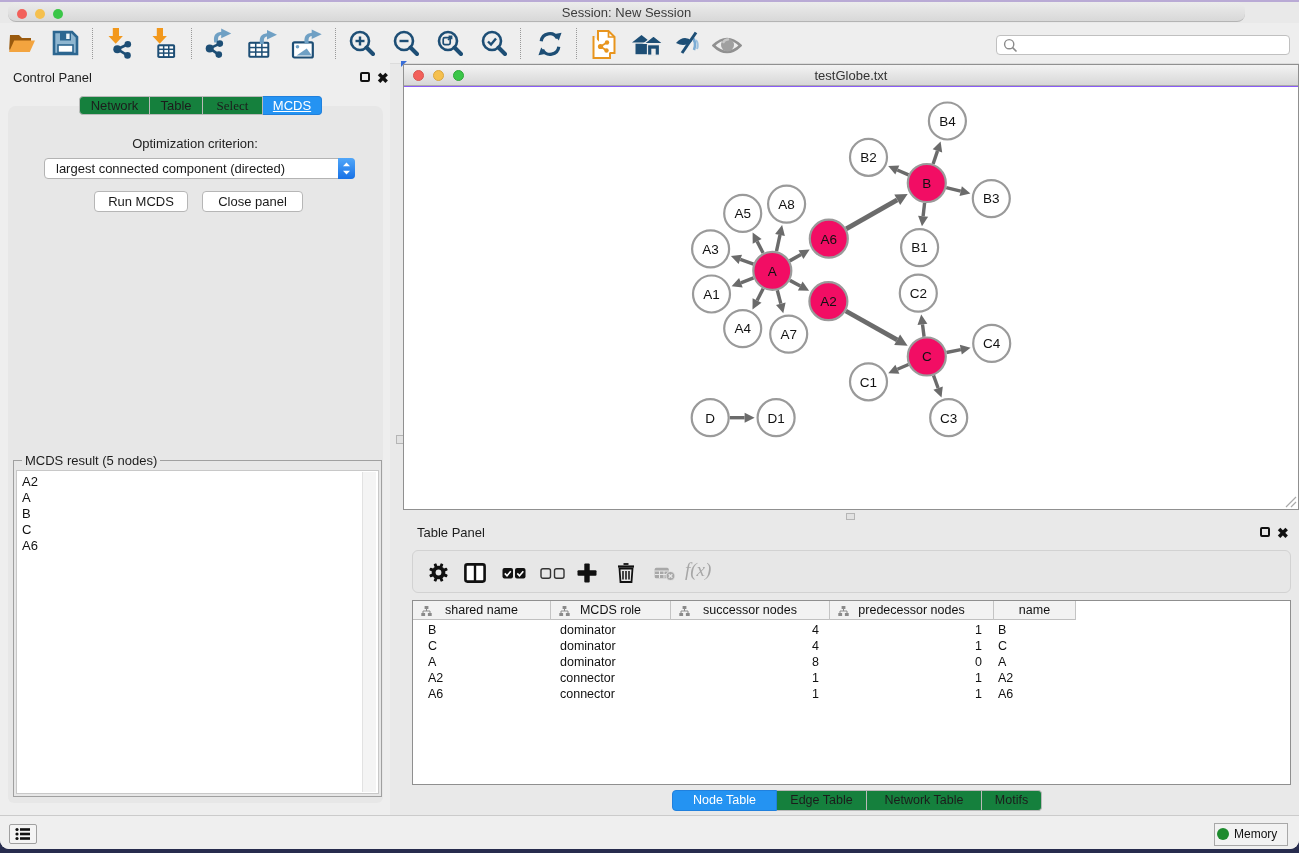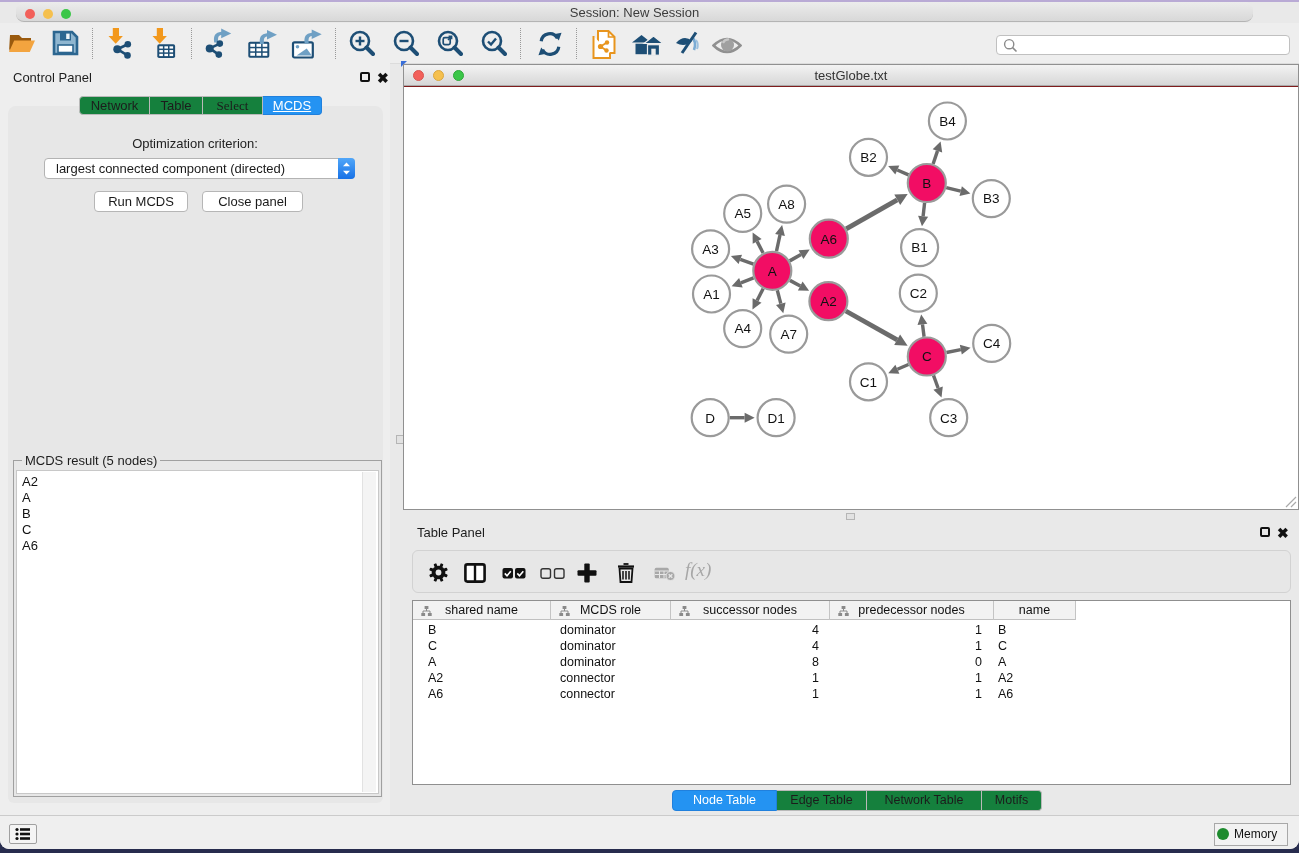--- a/index.html
+++ b/index.html
@@ -1,21 +1,21 @@
 <!DOCTYPE html>
 <html><head>
 <meta charset="utf-8">
 <style>
 * { margin:0; padding:0; box-sizing:border-box; }
 html,body { width:1299px; height:853px; overflow:hidden; }
 body { font-family:"Liberation Sans", sans-serif; position:relative; background:#272c4e; }
 .abs { position:absolute; }
 #win { position:absolute; left:0; top:2px; width:1299px; height:847px; background:#e9e9e9; border-radius:0 0 9px 9px; }
 
-#titlebar { position:absolute; left:16px; top:2px; width:1237px; height:20px;
+#titlebar { position:absolute; left:8px; top:2px; width:1237px; height:20px;
   background:linear-gradient(#ececec,#d8d8d8); border-bottom:1px solid #b4b4b4;border-radius:8px; }
 #titlebar .title { position:absolute; left:0; right:0; top:3px; text-align:center;
   font-size:13px; color:#3c3c3c; }
 .tl { position:absolute; border-radius:50%; }
 
 #toolbar { position:absolute; left:0; top:23px; width:1299px; height:41px; background:#eeeeee;
   border-bottom:1px solid #dcdcdc; }
 .tsep { position:absolute; top:5px; height:31px; width:0; border-left:1px dotted #999; }
 .ticon { position:absolute; top:0; }
 #searchbox { position:absolute; left:996px; top:12px; width:294px; height:20px; background:#fff;
@@ -43,21 +43,21 @@
 #groupbox { position:absolute; left:13px; top:397px; width:369px; height:337px; border:1px solid #a0a0a0; }
 #groupbox-title { position:absolute; left:8px; top:-8px; background:#e7e7e7; padding:0 3px;
   font-size:13px; color:#1d1d1d; }
 #listbox { position:absolute; left:2px; top:9px; width:363px; height:324px; background:#fff;
   border:1px solid #c8c8c8; font-size:13px; color:#111; }
 #listbox .item { padding-left:5px; height:16px; line-height:16px; }
 #listscroll { position:absolute; right:2px; top:1px; width:14px; height:320px; background:#f4f4f4;
   border-left:1px solid #e2e2e2; }
 
 #netwin { position:absolute; left:403px; top:64px; width:896px; height:446px;
-  border:1px solid #909090; background:#7f1d1d; }
+  border:1px solid #909090; background:#8b5cf6; }
 #nettitle { position:absolute; left:0; top:0; width:100%; height:21px;
   background:linear-gradient(#f3f3f3,#d7d7d7); border-bottom:1px solid #aaa; }
 #nettitle .title { position:absolute; left:0; right:0; top:3px; text-align:center; font-size:13px; color:#333; }
 #netcanvas { position:absolute; left:0; top:22px; width:894px; height:422px; overflow:hidden; background:#fff; }
 
 #tp-title { position:absolute; left:417px; top:525px; font-size:13px; color:#1d1d1d; }
 #tp-toolbar { position:absolute; left:412px; top:550px; width:879px; height:43px; background:#e7e7e7;
   border:1px solid #d2d2d2; border-radius:6px; }
 #ttable { position:absolute; left:412px; top:600px; width:879px; height:185px; background:#fff;
   border:1px solid #8f8f8f; }

